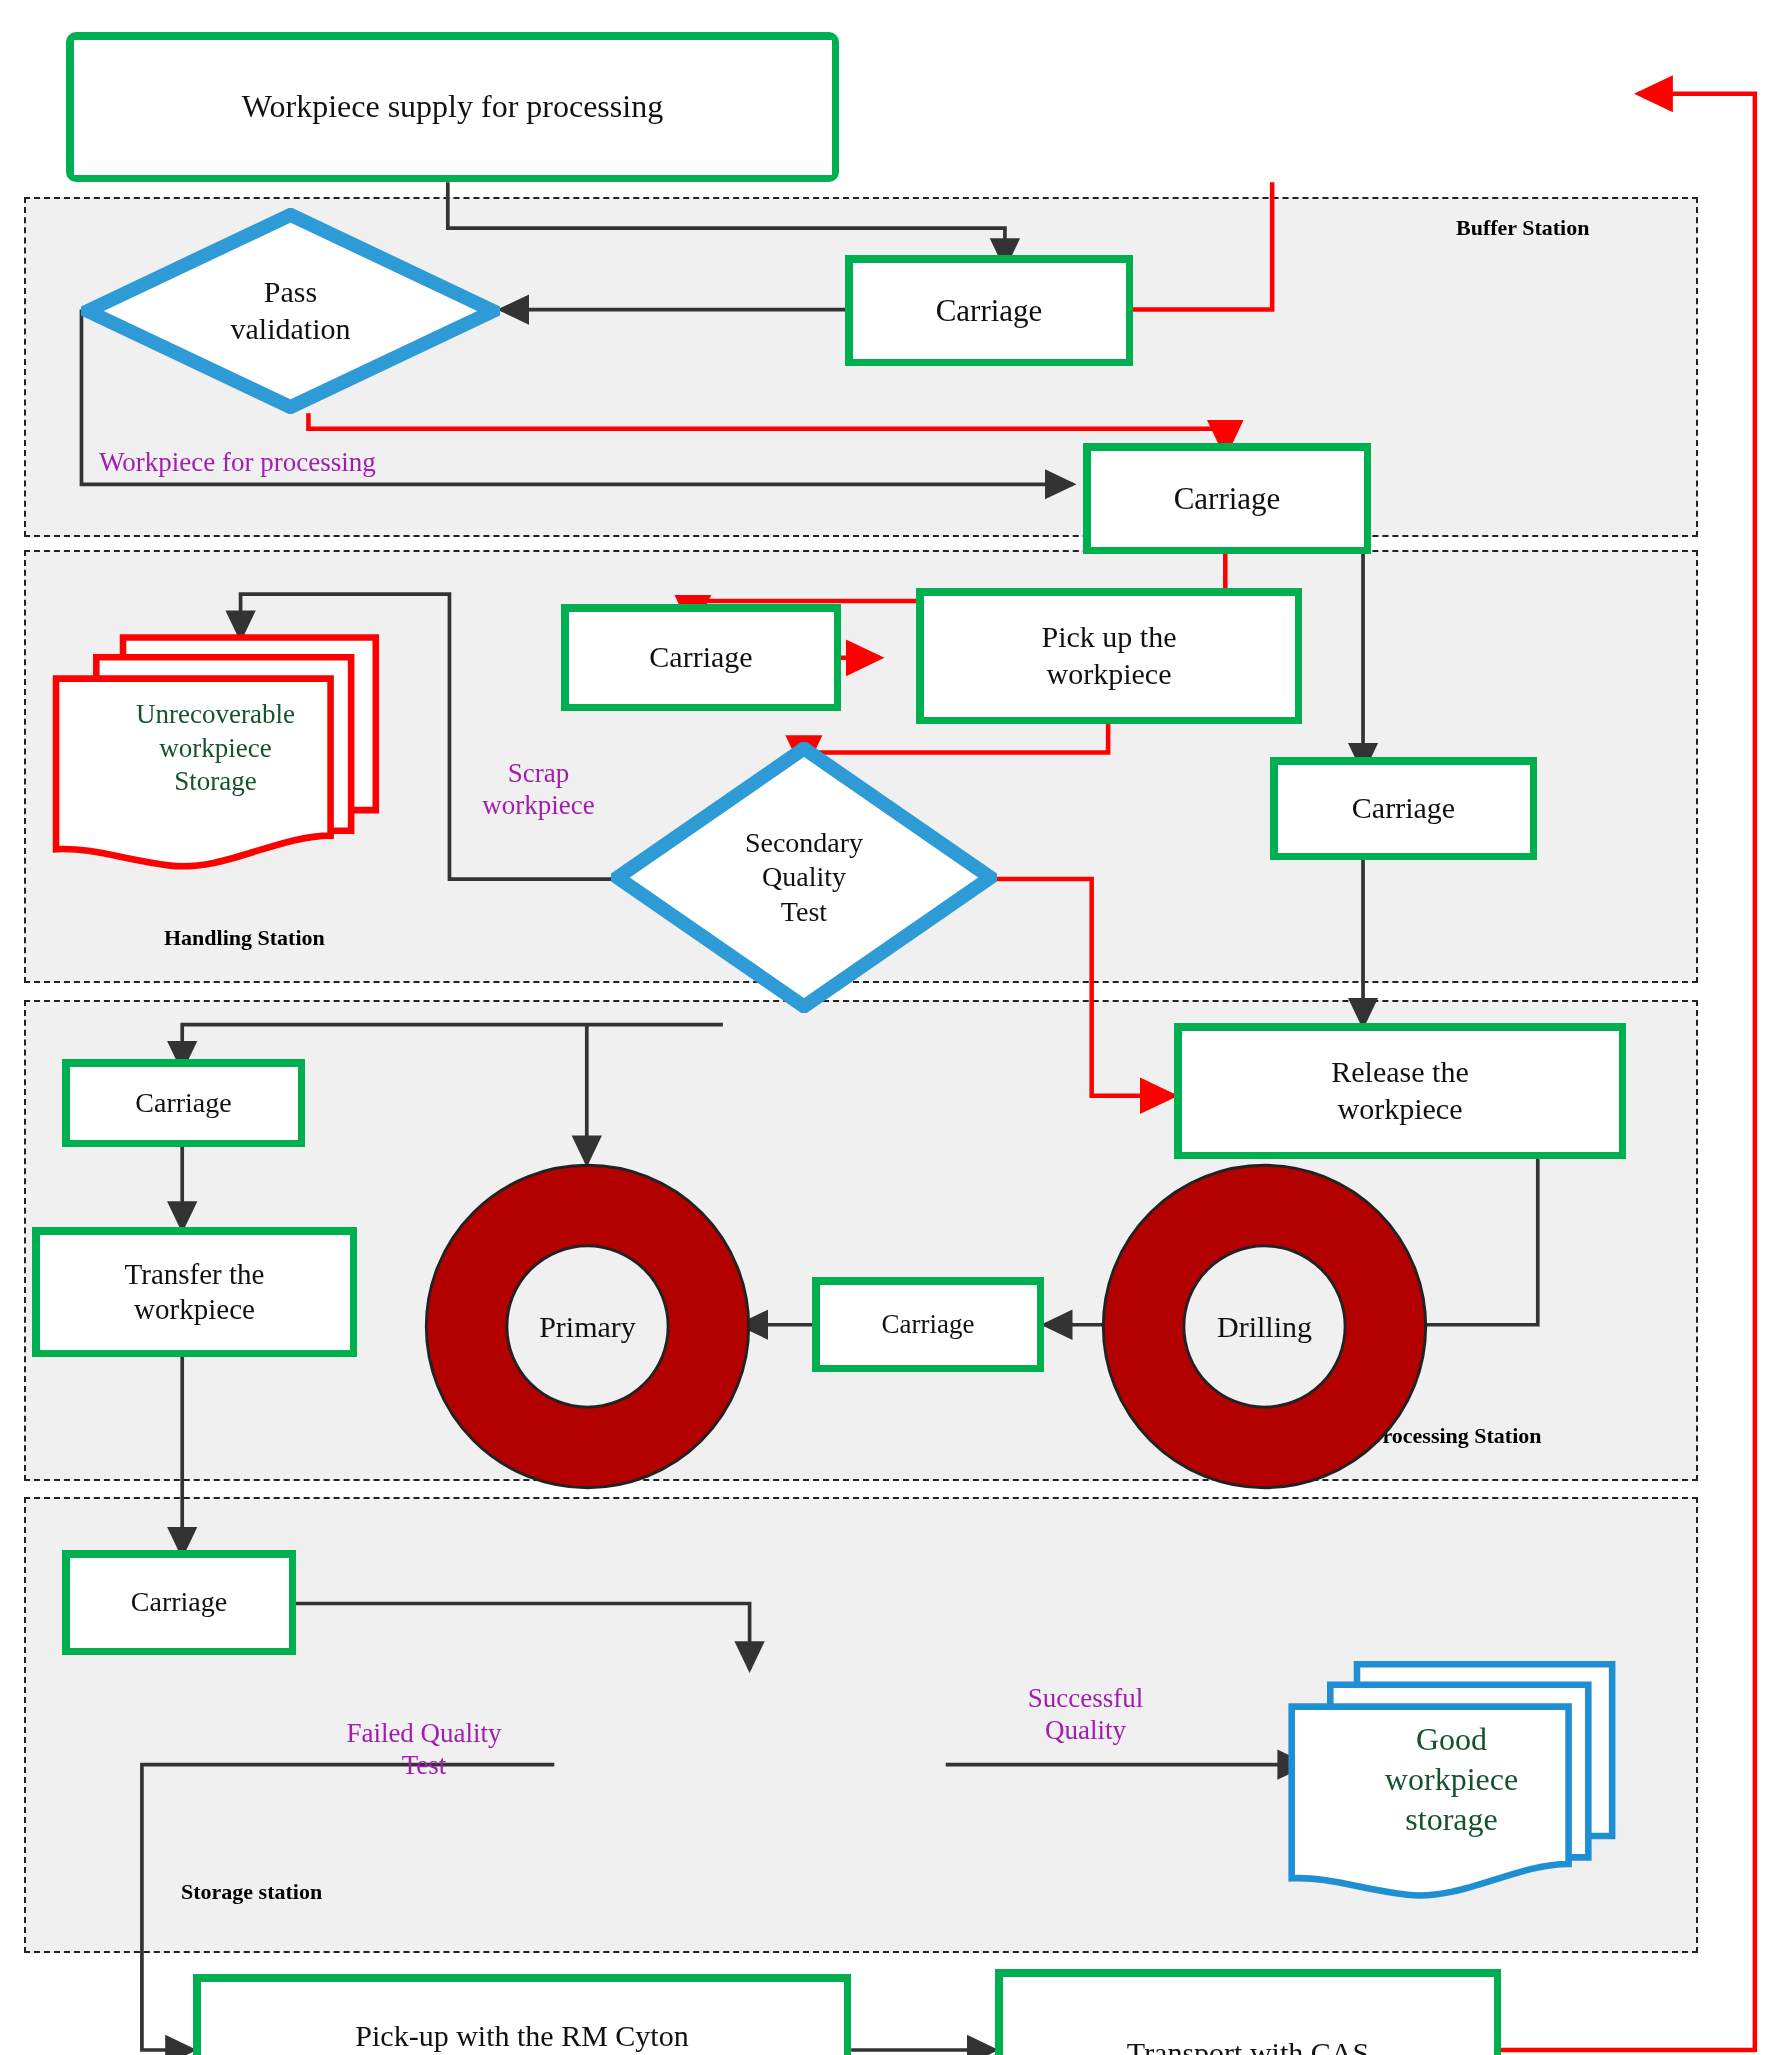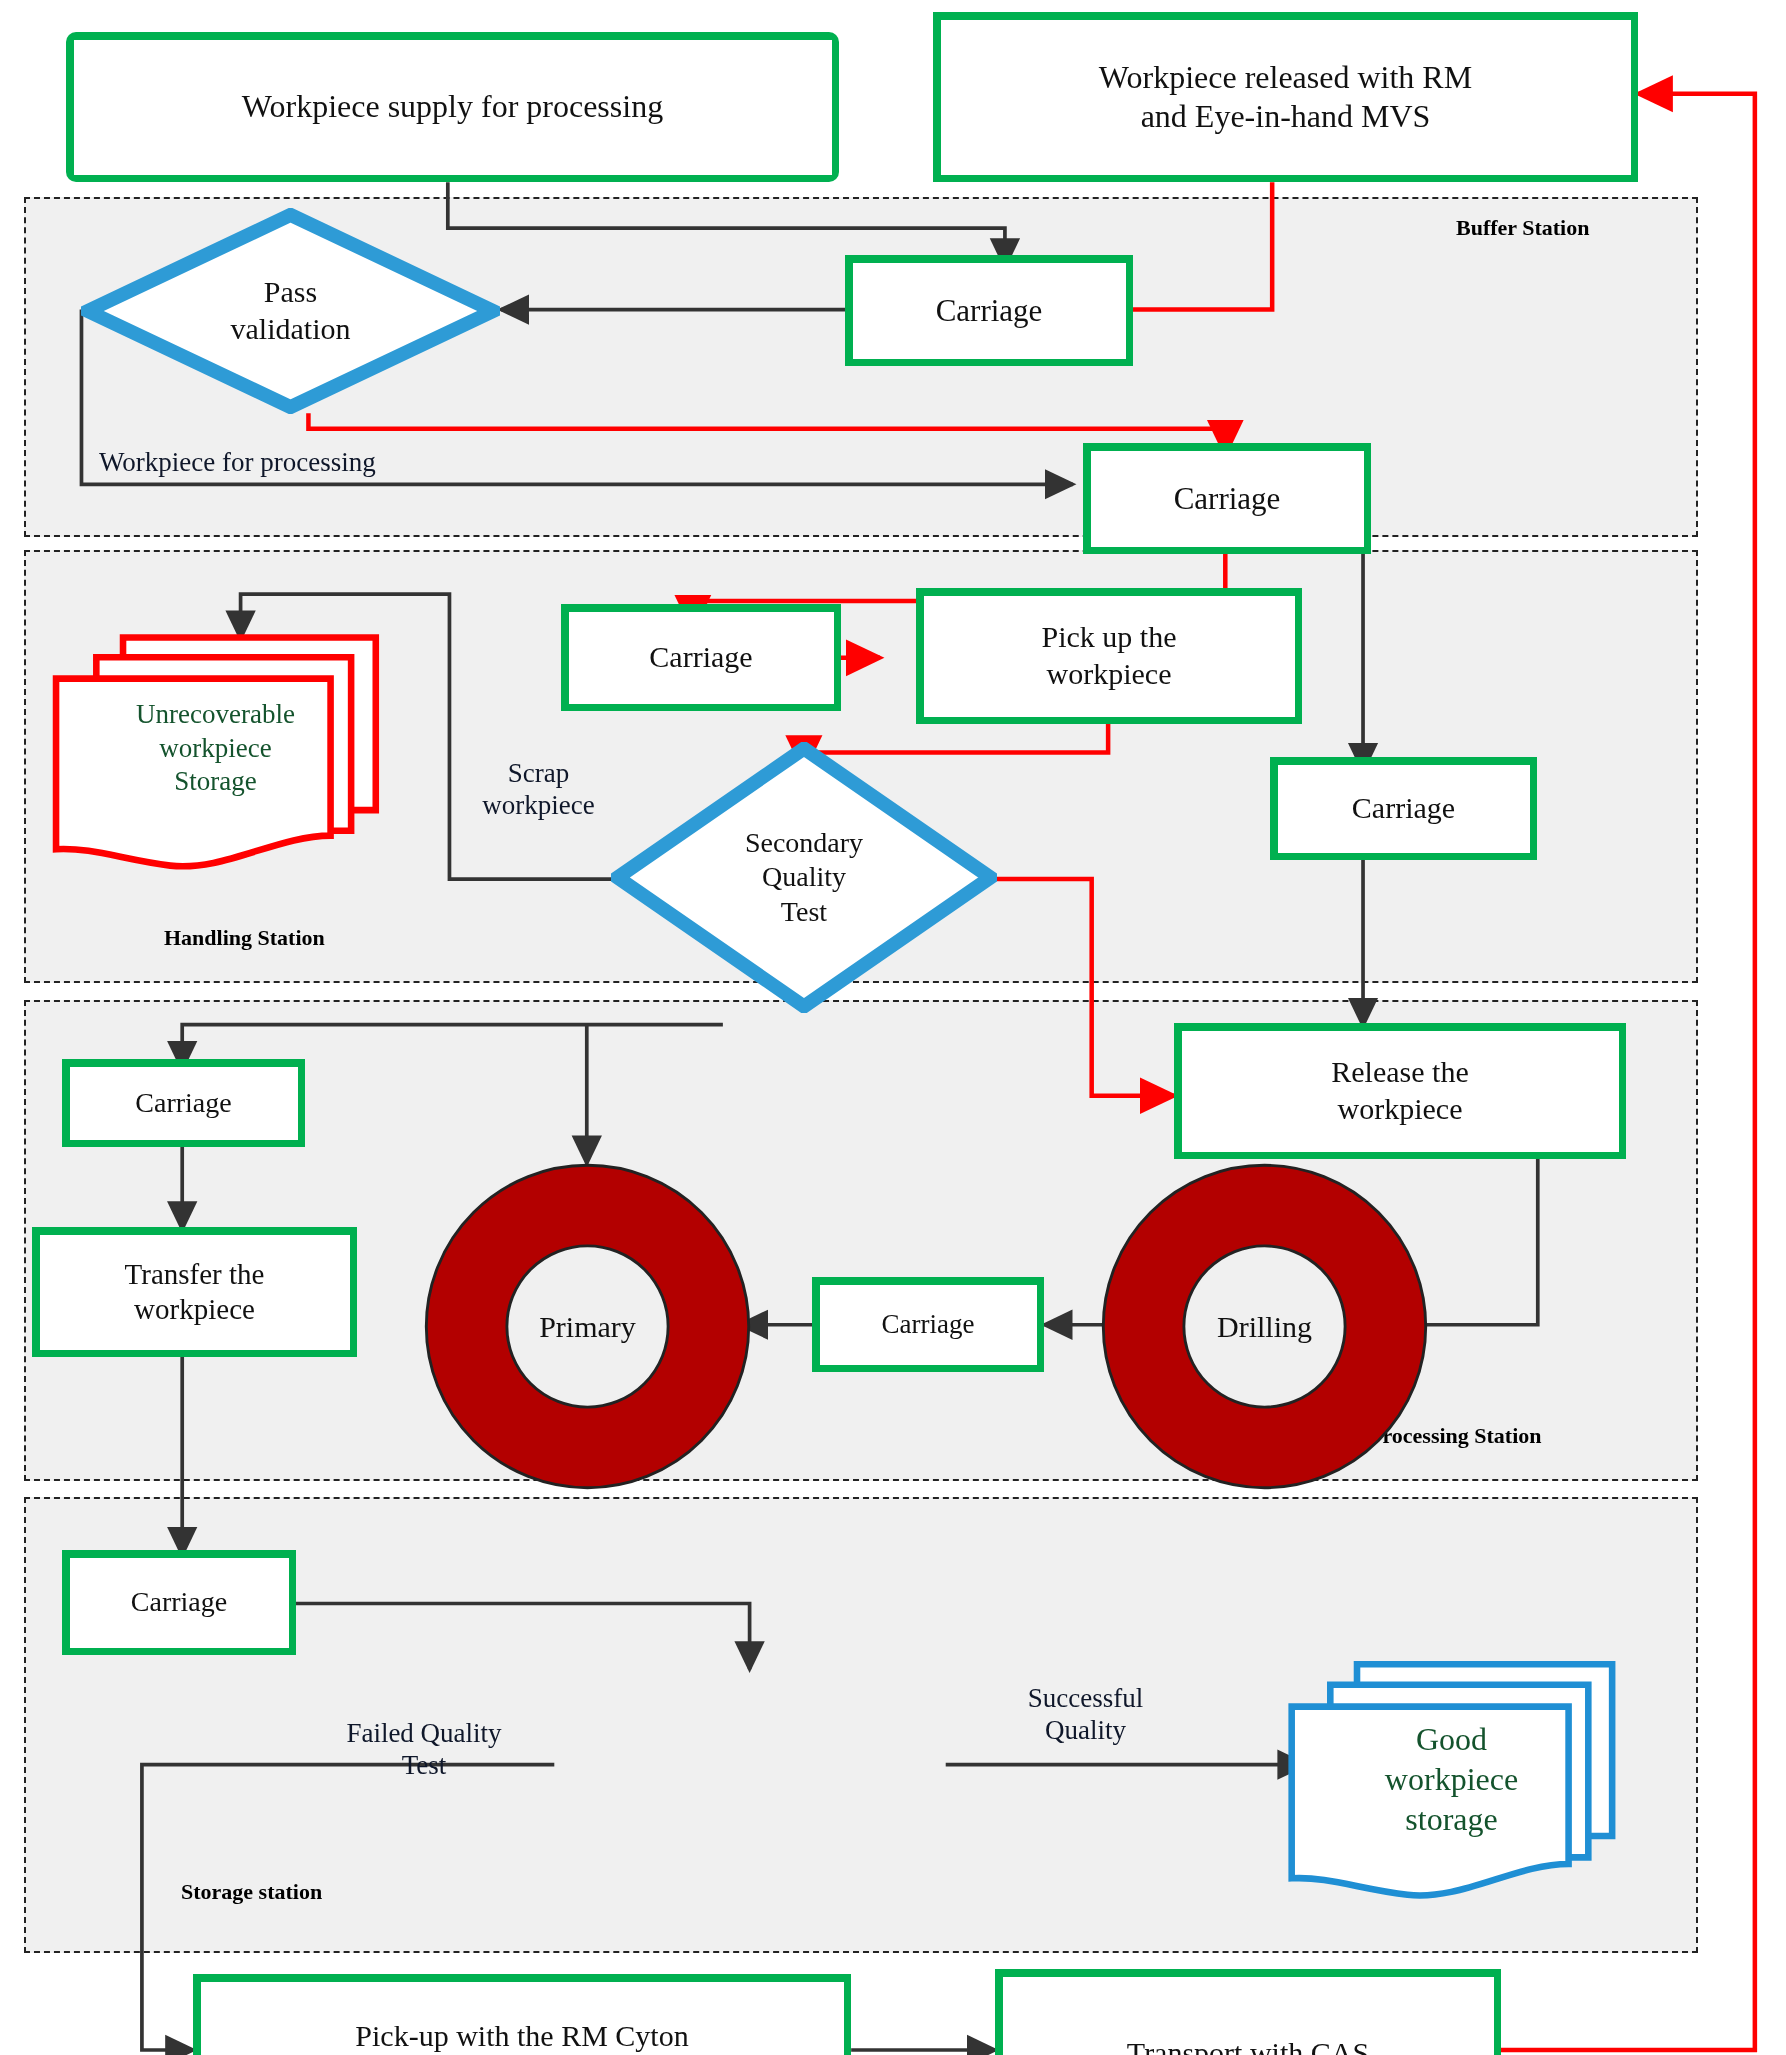--- a/index.html
+++ b/index.html
@@ -71,21 +71,21 @@
   .docstack{position:absolute;z-index:6;}
   .docstack svg{position:absolute;left:0;top:0;}
   .docstack .doclabel{
     position:absolute;left:0;top:0;width:100%;height:100%;
     display:flex;align-items:center;justify-content:center;
     text-align:center;line-height:1.25;color:#14532d;pointer-events:none;
   }
   
   .edgelabel{
     position:absolute;
-    color:#0f172a;
+    color:#a21caf;
     text-align:center;
     line-height:1.2;
     white-space:pre-line;
     z-index:7;
   }
   
   .wires{position:absolute;left:0;top:0;width:1787px;height:2168px;z-index:4;pointer-events:none;}
 </style>
 </head>
 <body>
@@ -164,26 +164,20 @@
   <div class="station-label" style="left:164px;top:925px;">Handling Station</div>
   <div class="station-label" style="left:1369px;top:1423px;">Processing Station</div>
   <div class="station-label" style="left:181px;top:1879px;">Storage station</div>
 
   <div class="gbox" style="left:66px;top:32px;width:773px;height:150px;border-radius:10px;">
     <div class="gbox-in">
         <span class="txt" style="font-size:32px;">Workpiece supply for processing</span>
       </div>
   </div>
 
-  <div class="gbox" style="left:933px;top:12.3px;width:705px;height:170px;">
-    <div class="gbox-in">
-        <span class="txt" style="font-size:32px;white-space:pre-line;">Workpiece released with RM
-and Eye-in-hand MVS</span>
-      </div>
-  </div>
 
   <div class="diamond" style="left:81px;top:208px;width:419px;height:206px;">
     <svg width="419" height="206" viewBox="0 0 1020 500">
       <polygon points="510,16 1004,250 510,484 16,250" fill="#ffffff" stroke="#2e9bd6" stroke-width="34"></polygon>
     </svg>
     <div class="dlabel" style="font-size:30px;white-space:pre-line;">Pass
 validation</div>
   </div>
 
   <div class="gbox" style="left:845px;top:255px;width:288px;height:111px;">

